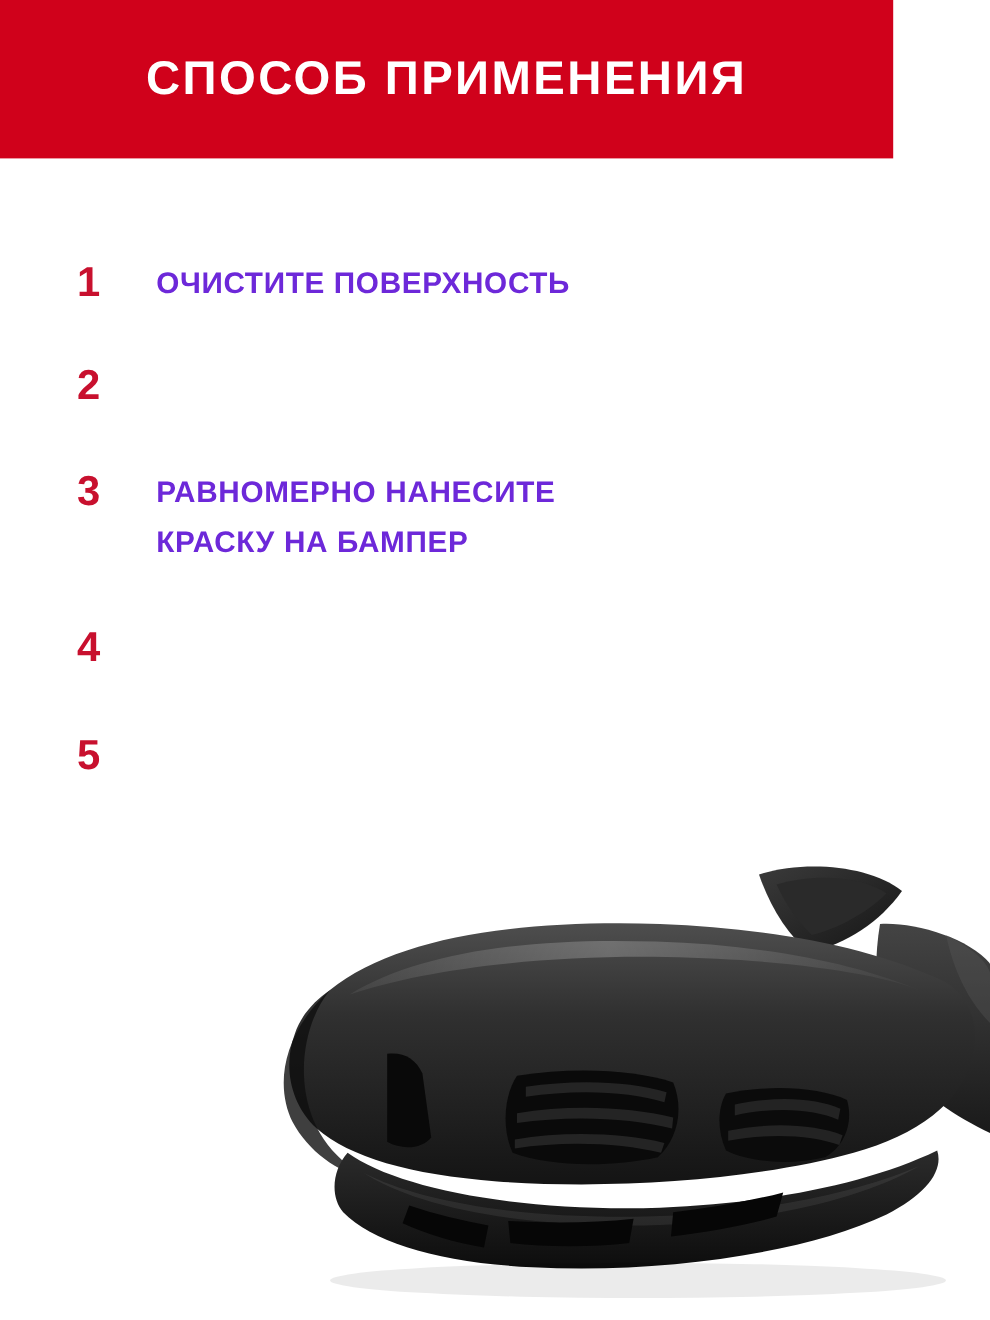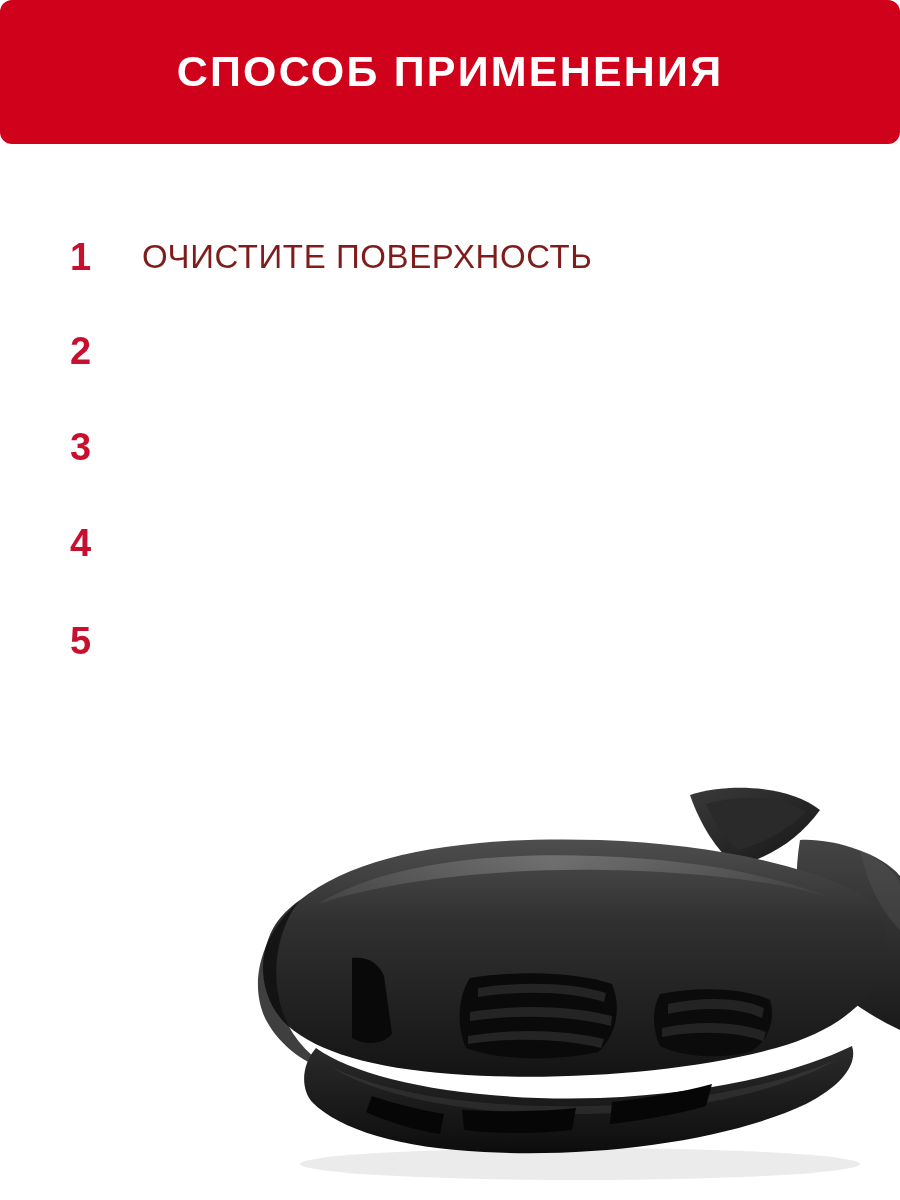--- a/index.html
+++ b/index.html
@@ -13,27 +13,26 @@
     position: relative;
     overflow: hidden;
     font-family: "Liberation Sans", sans-serif;
   }
 
   
   .header-banner {
     position: absolute;
     left: 0;
     top: 0;
-    width: 900px;
+    width: 812px;
     height: 144px;
     background: #d0011b;
     display: flex;
     align-items: center;
     justify-content: center;
-    border-radius: 12px;
   }
   .header-title {
     color: #ffffff;
     font-size: 43px;
     font-weight: bold;
     letter-spacing: 2.2px;
     text-align: center;
     line-height: 1.1;
     text-transform: uppercase;
   }
@@ -53,23 +52,23 @@
   }
   .step-num {
     color: #c8102e;
     font-size: 38px;
     font-weight: bold;
     width: 72px;
     flex: 0 0 72px;
     line-height: 46px;
   }
   .step-text {
-    color: #7f1d1d;
-    font-size: 33px;
-    font-weight: normal;
+    color: #6d28d9;
+    font-size: 27px;
+    font-weight: bold;
     line-height: 46px;
     letter-spacing: 0.6px;
     text-transform: uppercase;
     white-space: pre-line;
     max-width: 680px;
   }
 
   
   .step-row.s1 { margin-top: 90px; }
   .step-row.s2 { margin-top: 48px; }
@@ -101,20 +100,22 @@
     <div class="step-num">1</div>
     <div class="step-text">ОЧИСТИТЕ ПОВЕРХНОСТЬ</div>
   </div>
 
   <div class="step-row s2">
     <div class="step-num">2</div>
   </div>
 
   <div class="step-row s3">
     <div class="step-num">3</div>
+    <div class="step-text">РАВНОМЕРНО НАНЕСИТЕ
+КРАСКУ НА БАМПЕР</div>
   </div>
 
   <div class="step-row s4">
     <div class="step-num">4</div>
   </div>
 
   <div class="step-row s5">
     <div class="step-num">5</div>
   </div>
 

